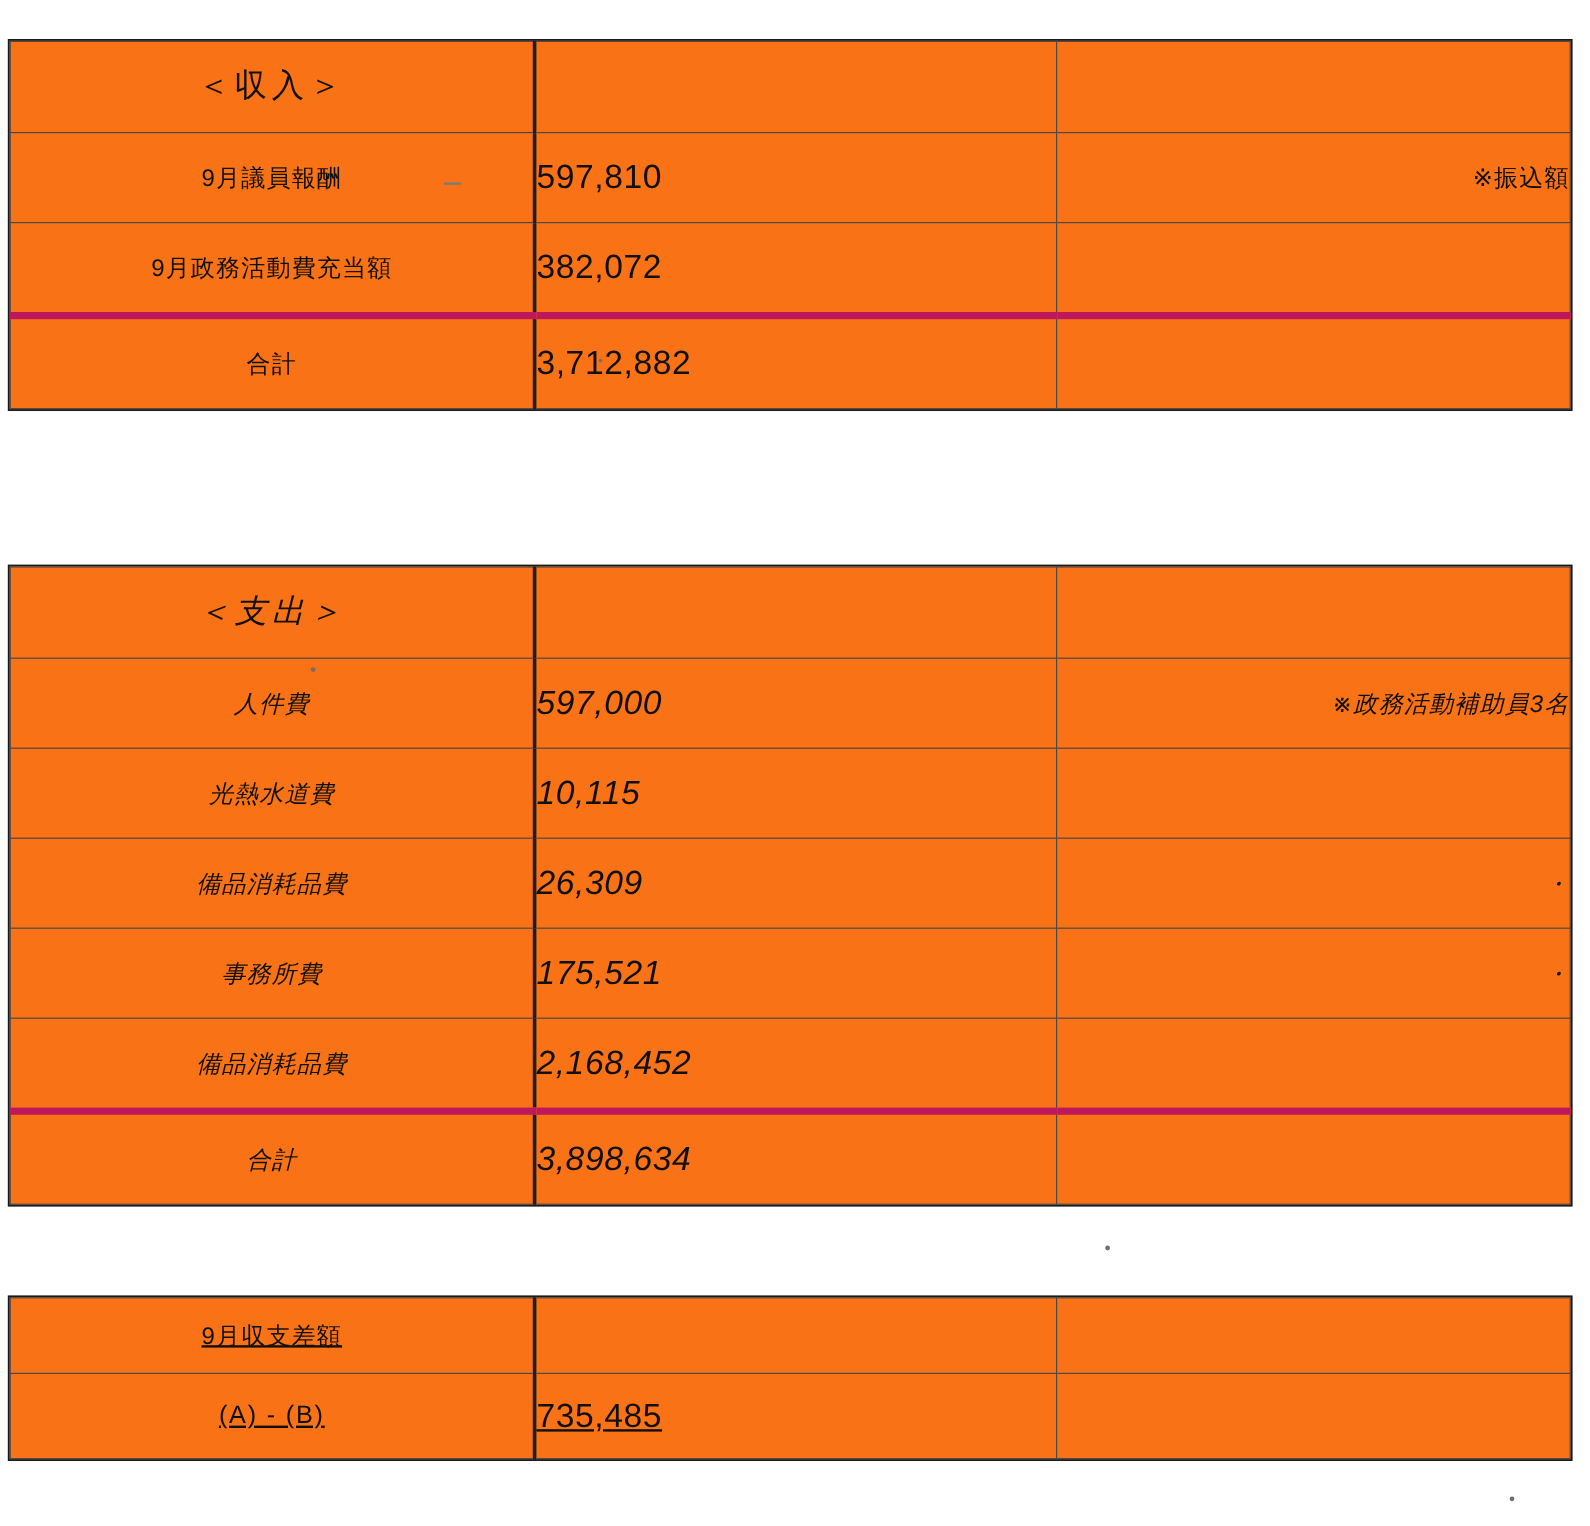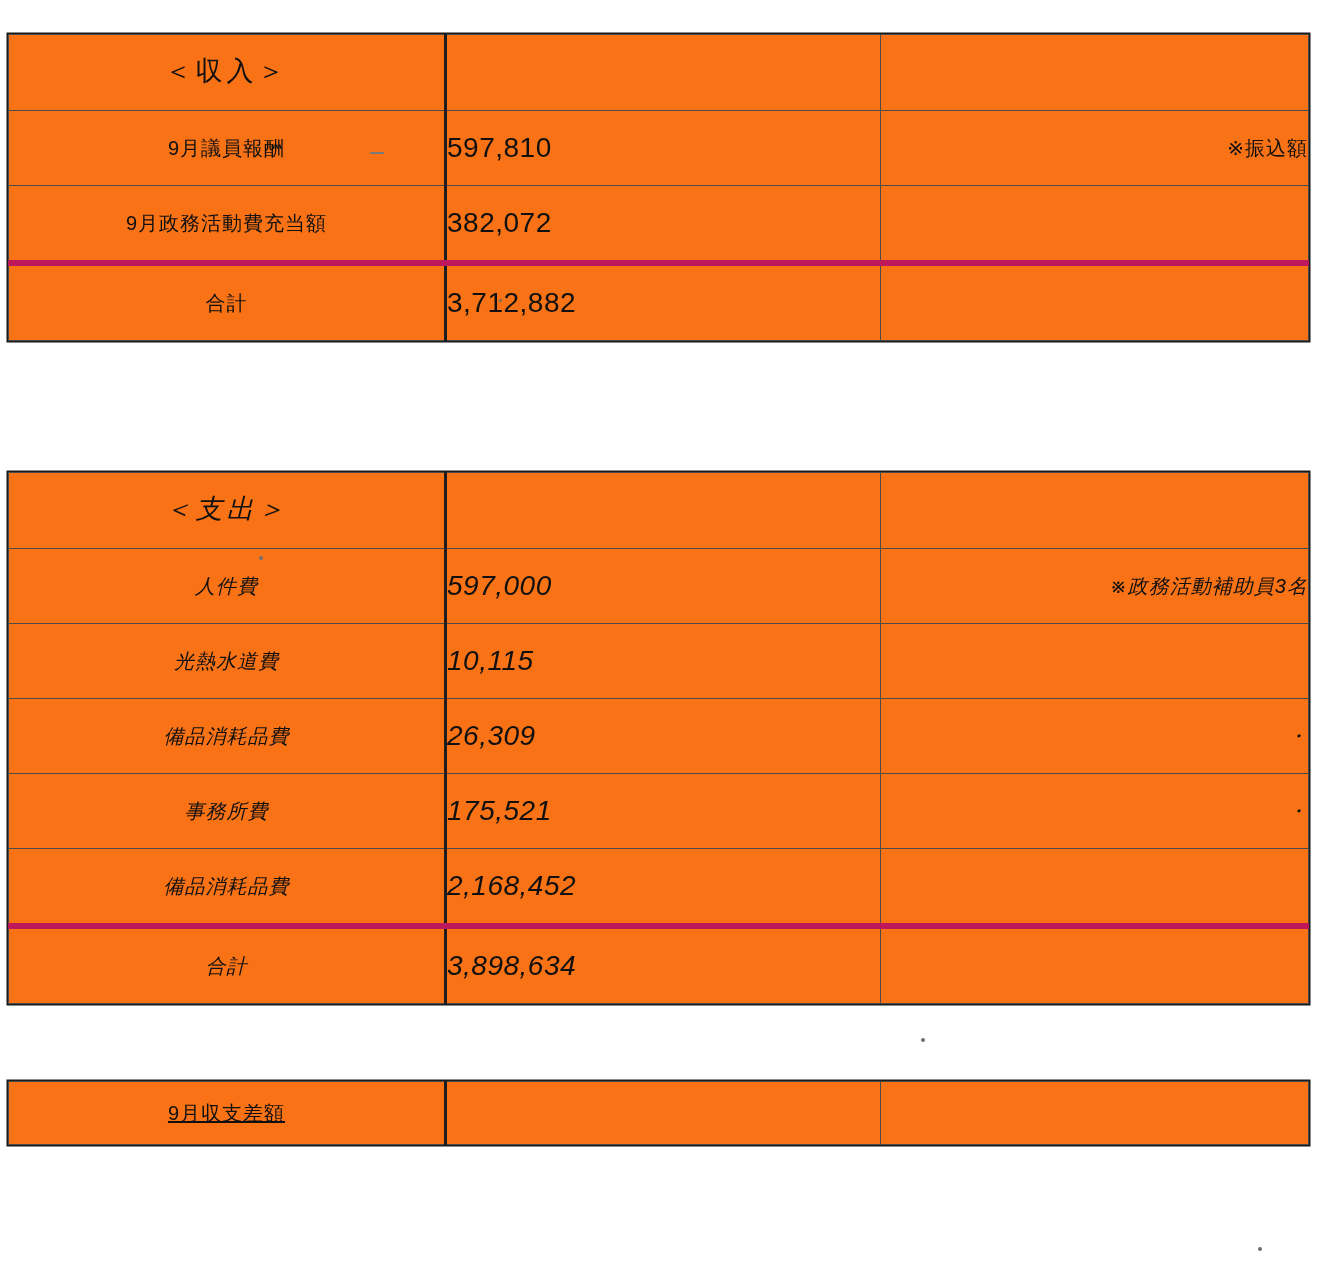--- a/index.html
+++ b/index.html
@@ -291,20 +291,31 @@
         <td class="label-col">
           <div class="bal-label">9月収支差額</div>
         </td>
         <td>
           <div class="amount-text"></div>
         </td>
         <td>
           <div class="note-text"></div>
         </td>
       </tr>
+      <tr class="row-bal-val">
+        <td class="label-col">
+          <div class="bal-code">(A) - (B)</div>
+        </td>
+        <td>
+          <div class="amount-text">735,485</div>
+        </td>
+        <td>
+          <div class="note-text"></div>
+        </td>
+      </tr>
     </tbody>
   </table>
 
   <div class="dash" style="left:370px; top:152px; width:14px;"></div>
   <div class="speck" style="left:499px; top:299px; width:3px; height:3px;"></div>
   <div class="speck" style="left:259px; top:556px; width:4px; height:4px;"></div>
   <div class="speck" style="left:921px; top:1038px; width:4px; height:4px;"></div>
   <div class="speck" style="left:1258px; top:1247px; width:4px; height:4px;"></div>
 
 </div>

